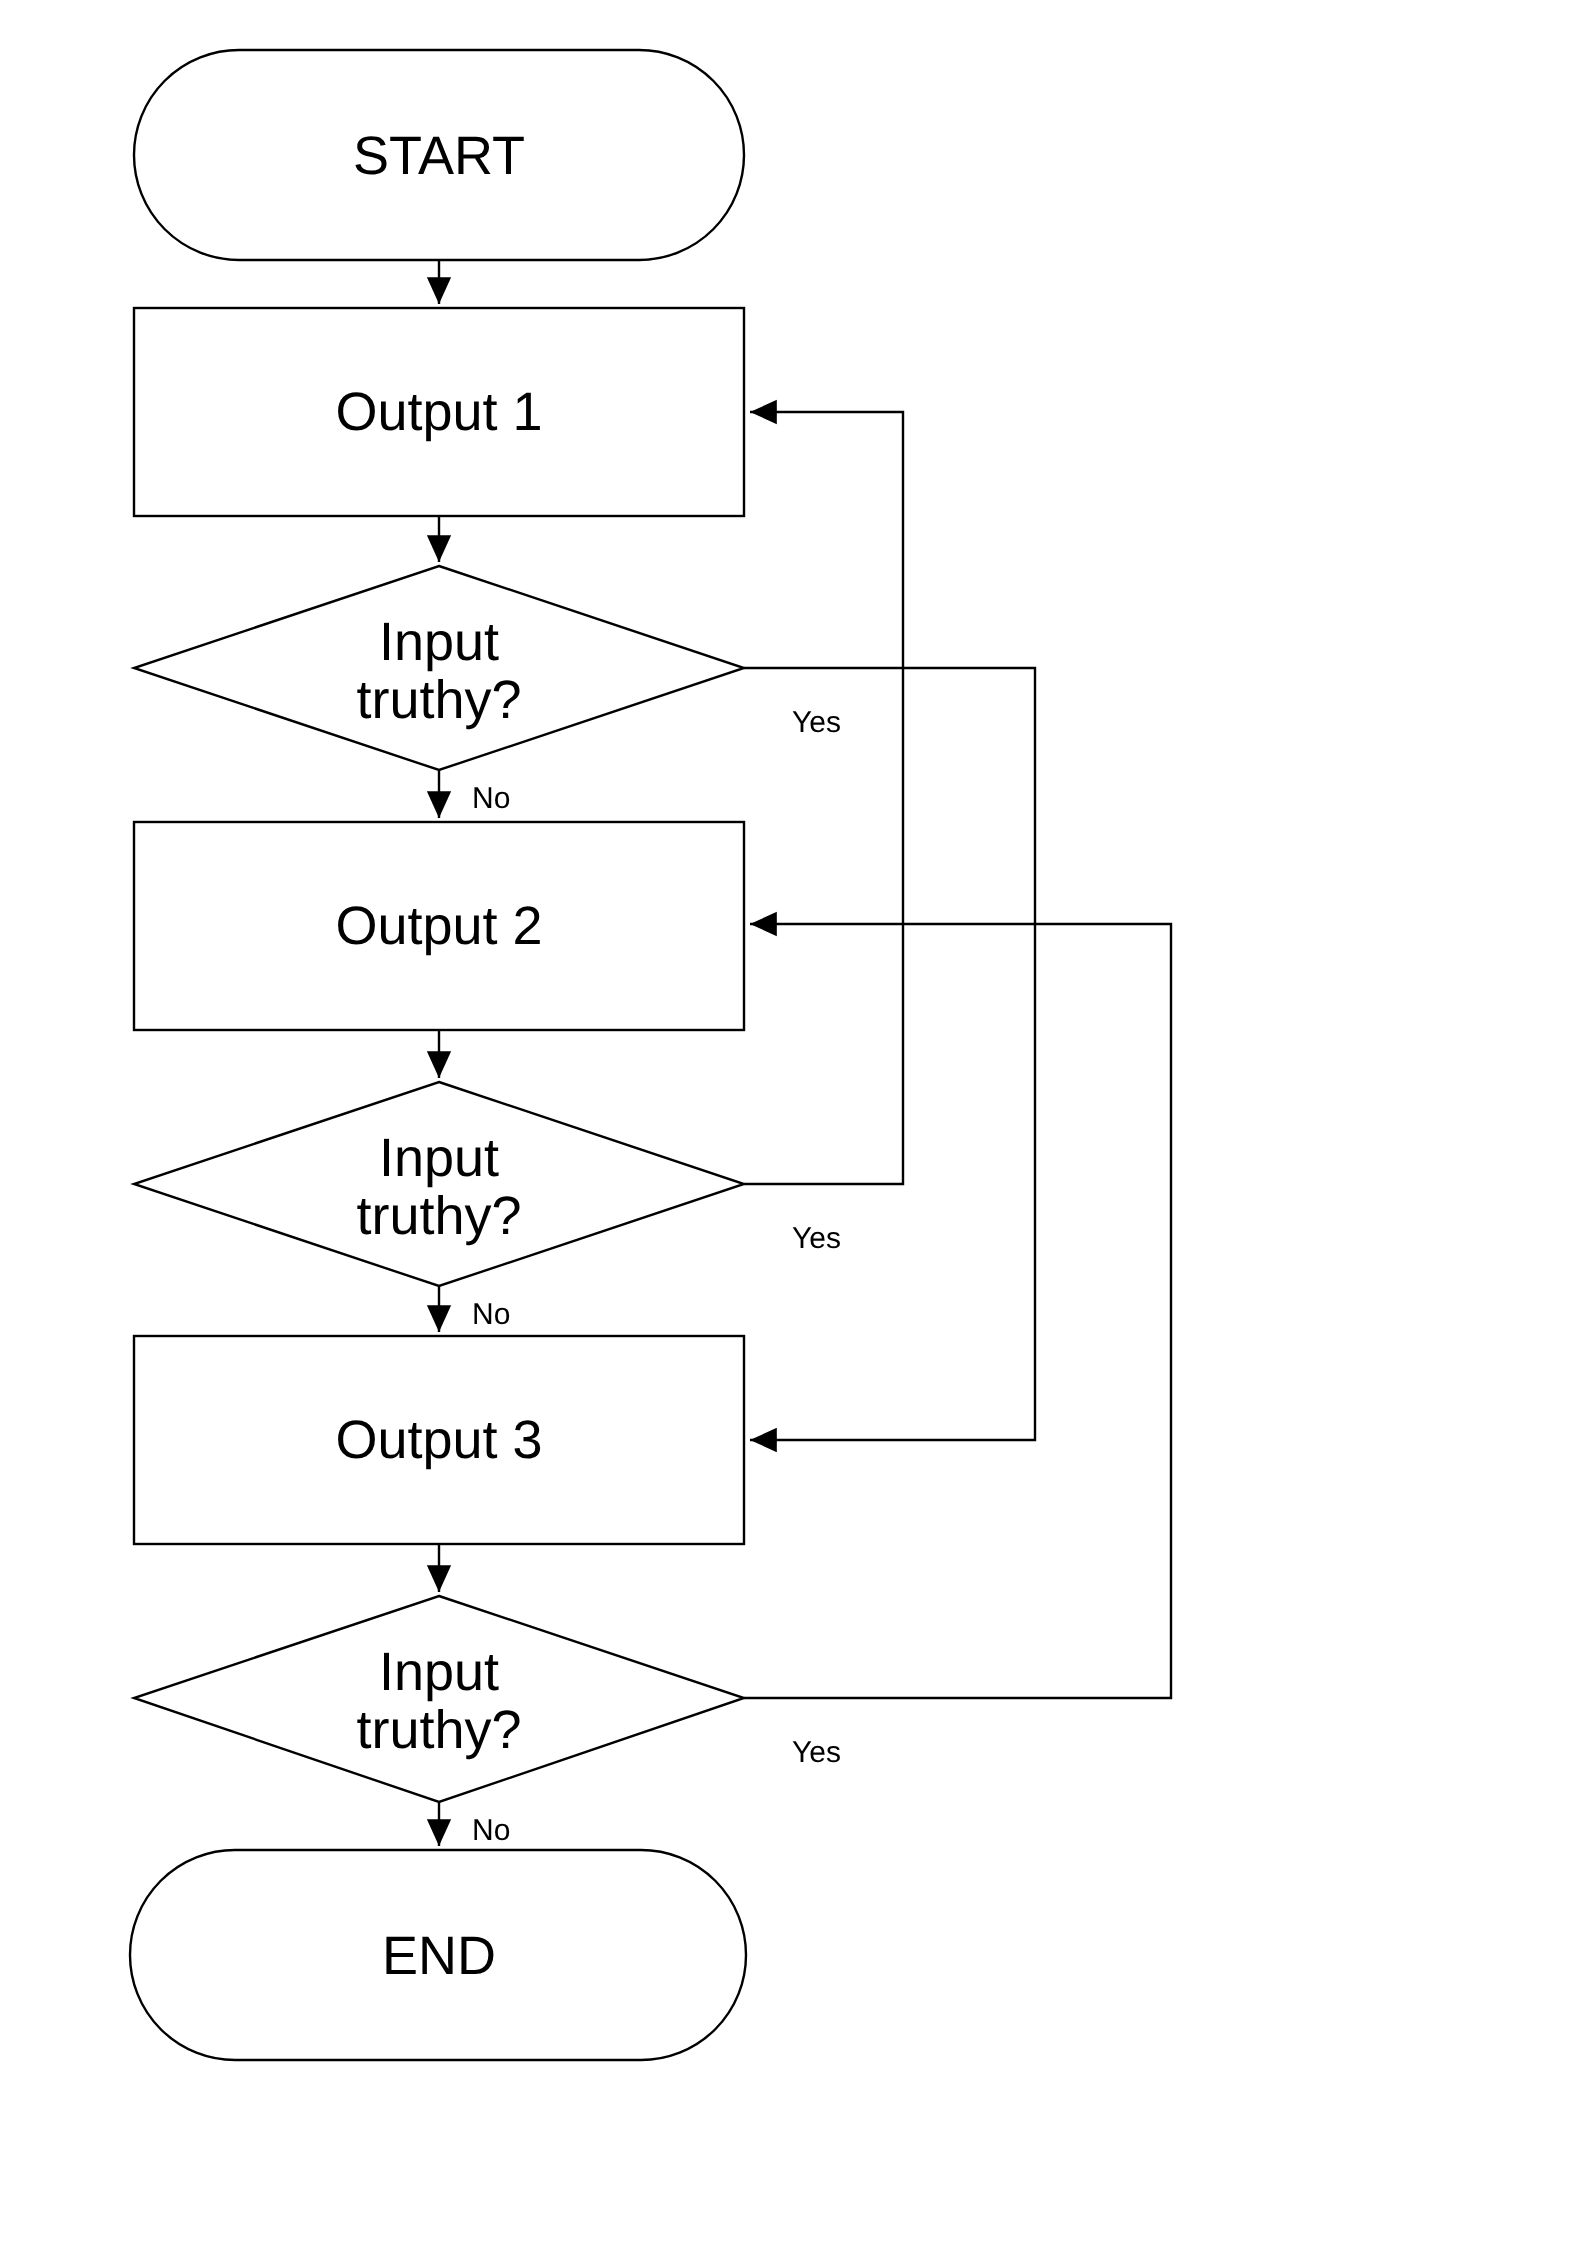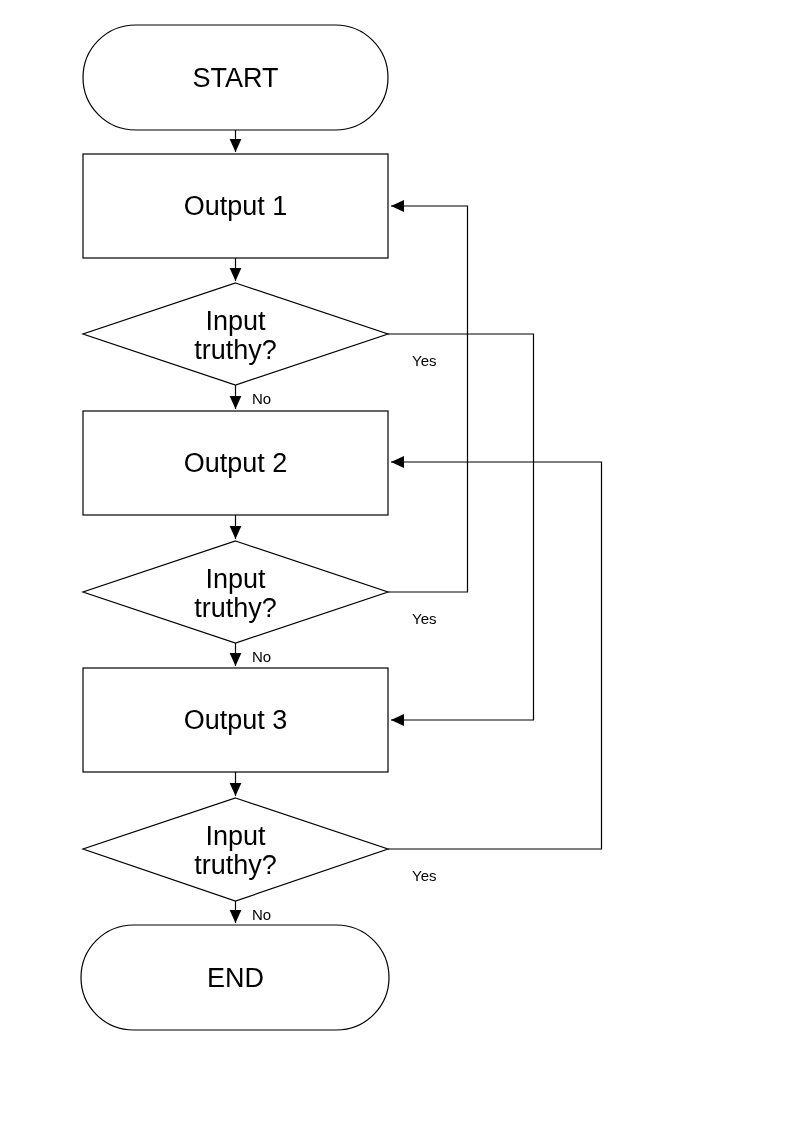--- a/index.html
+++ b/index.html
@@ -9,21 +9,20 @@
     width: 794px;
     height: 1123px;
     font-family: "Liberation Sans", sans-serif;
   }
   .page {
     position: relative;
     width: 638px;
     height: 1123px;
     background: #ffffff;
     overflow: hidden;
-    margin-left: 16px;
   }
   svg { display: block; }
   .shape {
     fill: #ffffff;
     stroke: #000000;
     stroke-width: 1.2;
   }
   .edge {
     fill: none;
     stroke: #000000;

